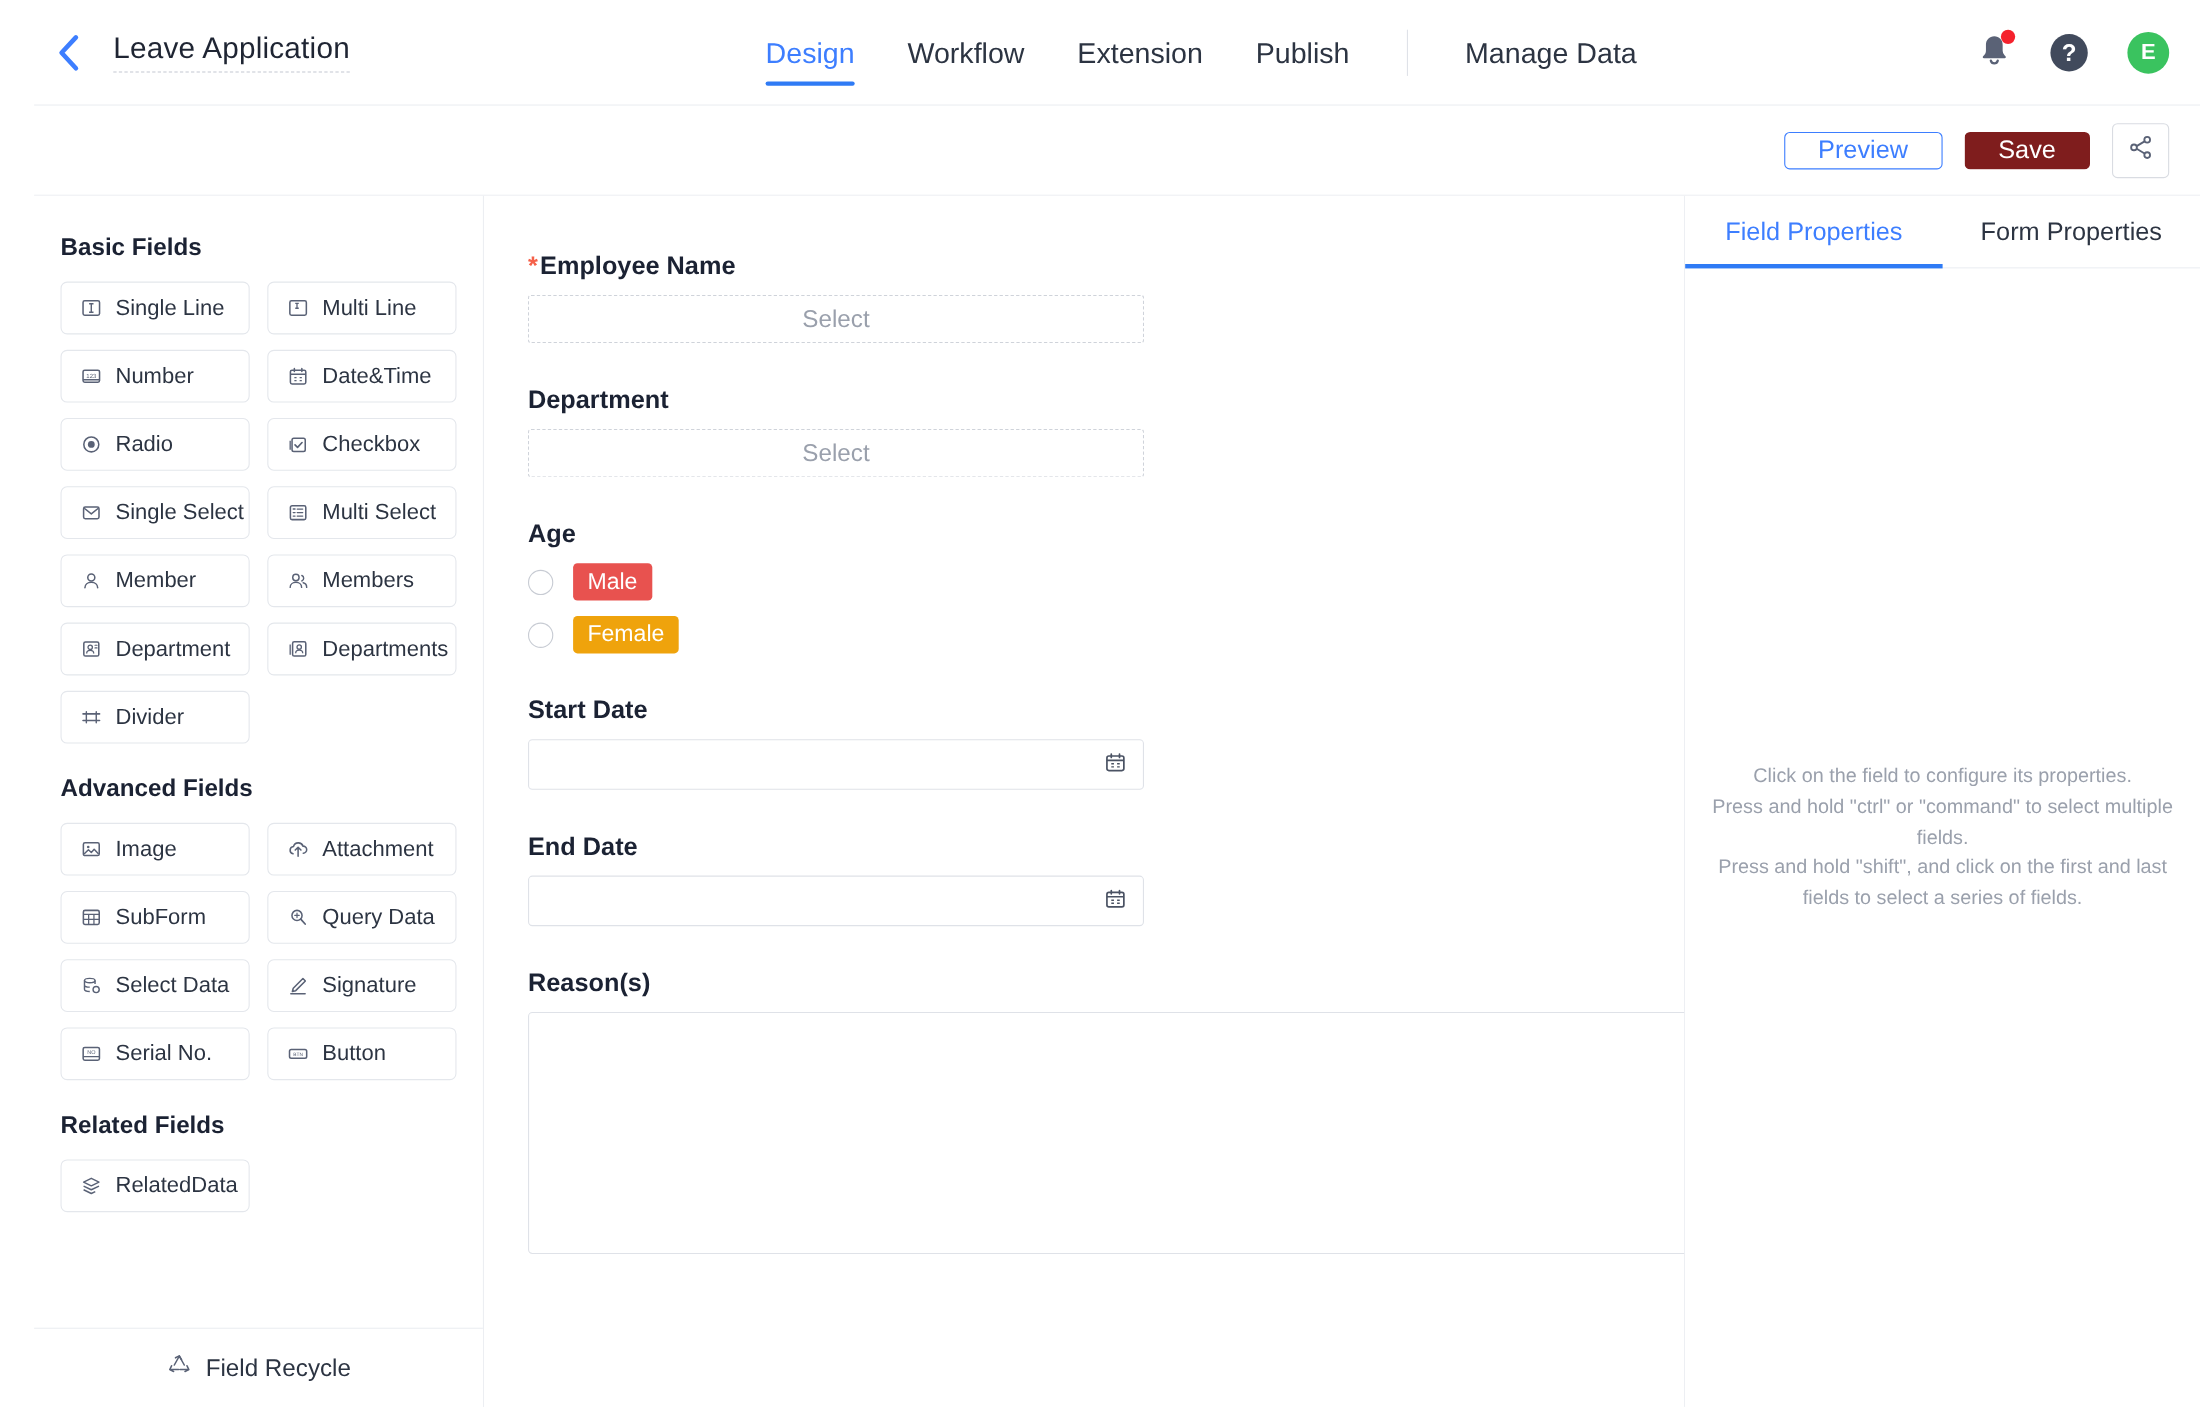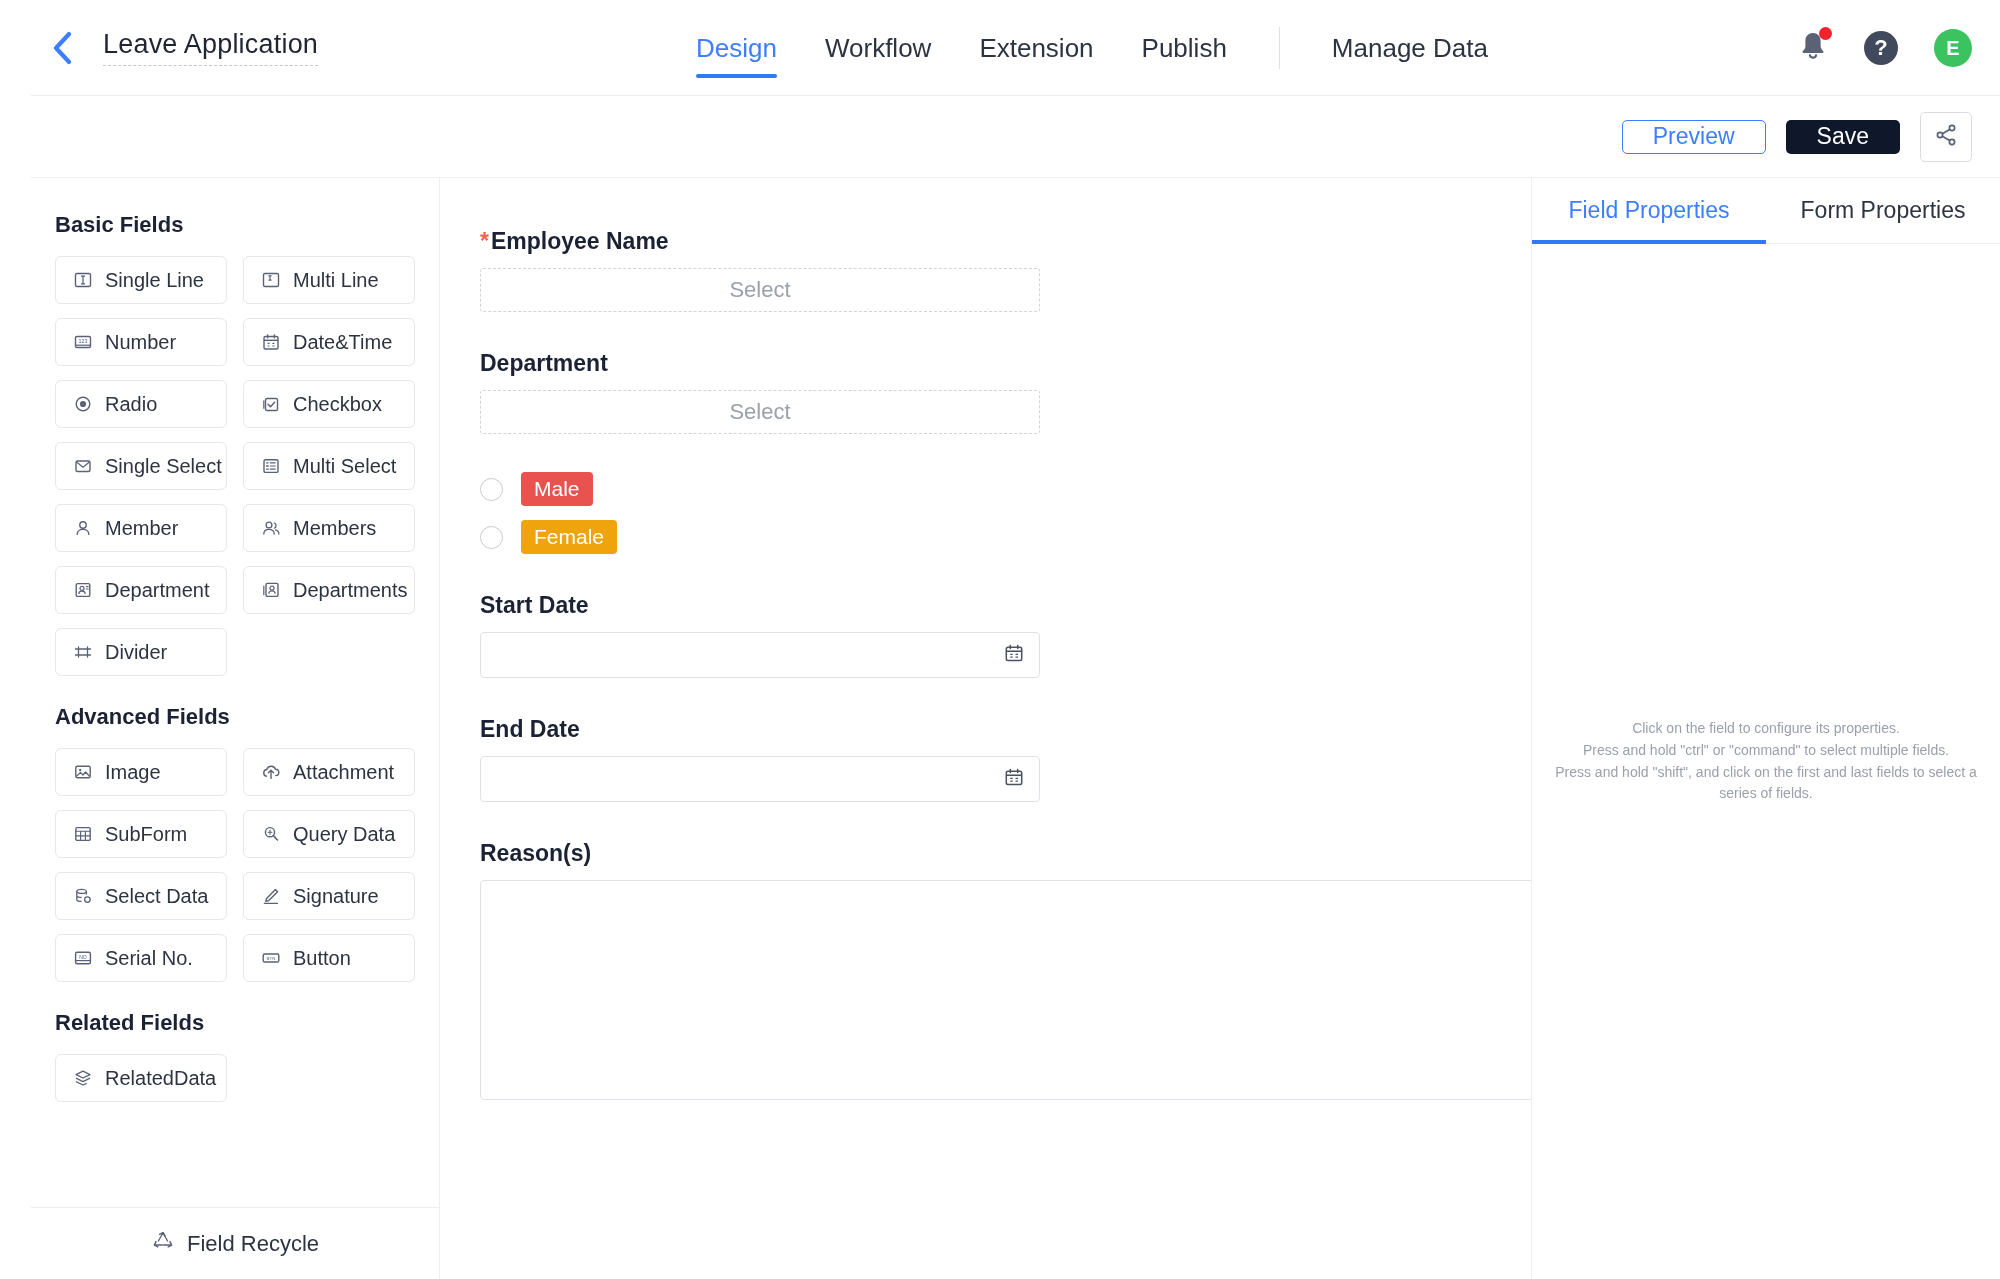--- a/index.html
+++ b/index.html
@@ -83,21 +83,21 @@
     padding-right: 28px; gap: 20px;
     background: #fff;
   }
   .btn {
     height: 34px; border-radius: 5px;
     font-size: 23px; cursor: pointer;
     display: flex; align-items: center; justify-content: center;
     padding: 0 30px; border: 1px solid transparent;
   }
   .btn-outline { color: #3d7eff; border-color: #3d7eff; background: #fff; }
-  .btn-primary { color: #fff; background: #0f172a; }
+  .btn-primary { color: #fff; background: #7f1d1d; }
   .btn-icon {
     width: 52px; height: 50px; padding: 0;
     border: 1px solid #d9dce2; background: #fff; border-radius: 5px;
     display:flex; align-items:center; justify-content:center; cursor:pointer;
   }
 
   
   .body { flex: 1; display: flex; min-height: 0; }
 
   
@@ -186,21 +186,21 @@
   .rp-tab.active { color: #3d7eff; }
   .rp-tab.active::after {
     content: ""; position: absolute; left: 0; right: 0; bottom: -1px;
     height: 4px; background: #2f7bf5;
   }
   .rp-hint {
     flex: 1; display: flex; align-items: center; justify-content: center;
     padding: 0 14px;
   }
   .rp-hint p {
-    text-align: center; font-size: 14px; line-height: 1.55; color: #9aa0ac;
+    text-align: center; font-size: 18px; line-height: 1.55; color: #9aa0ac;
   }
 </style>
 </head>
 <body>
 
 <div class="app">
 
   <div class="topbar">
     <div class="back-btn">
       <span>
@@ -546,20 +546,23 @@
         <div class="fld">
           <div class="fld-label">
             <span>Department</span>
           </div>
           <div class="select-box">
             <span>Select</span>
           </div>
         </div>
 
         <div class="fld">
+          <div class="fld-label">
+            <span>Age</span>
+          </div>
           <div class="radio-row">
             <span class="radio-circle"></span>
             <span class="tag" style="background:#e8524f">Male</span>
           </div>
           <div class="radio-row">
             <span class="radio-circle"></span>
             <span class="tag" style="background:#efa30c">Female</span>
           </div>
         </div>
 

